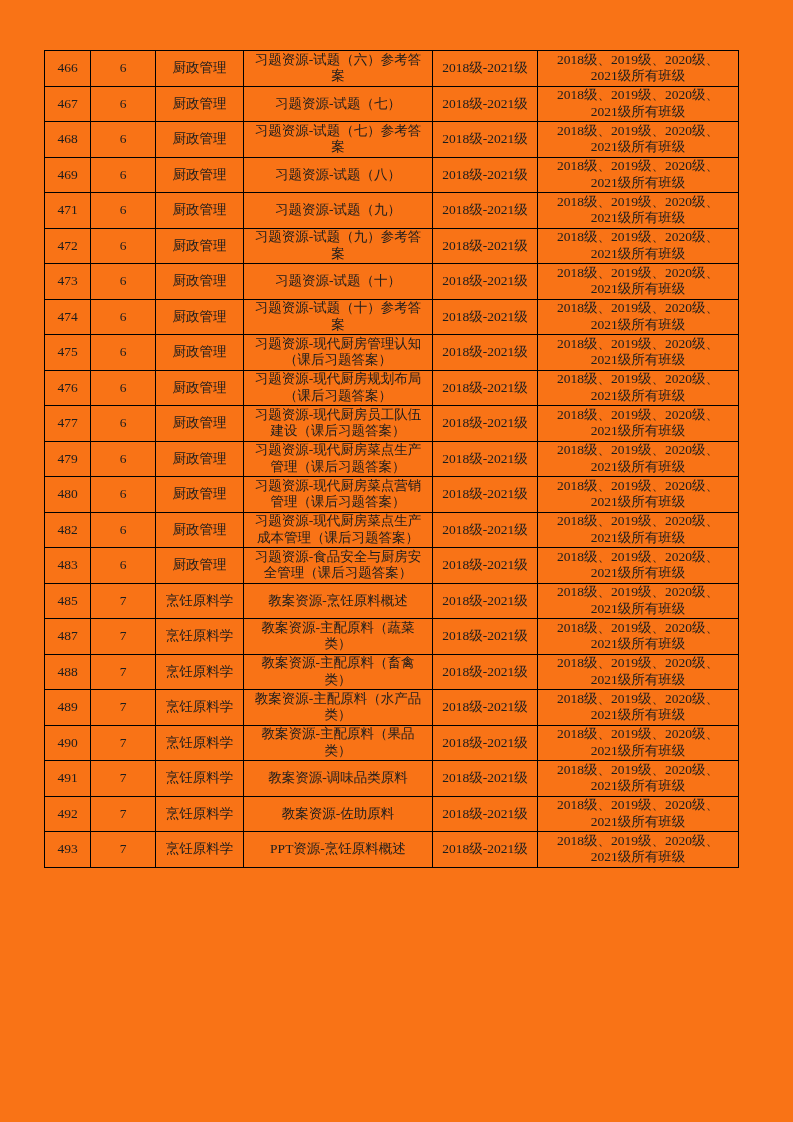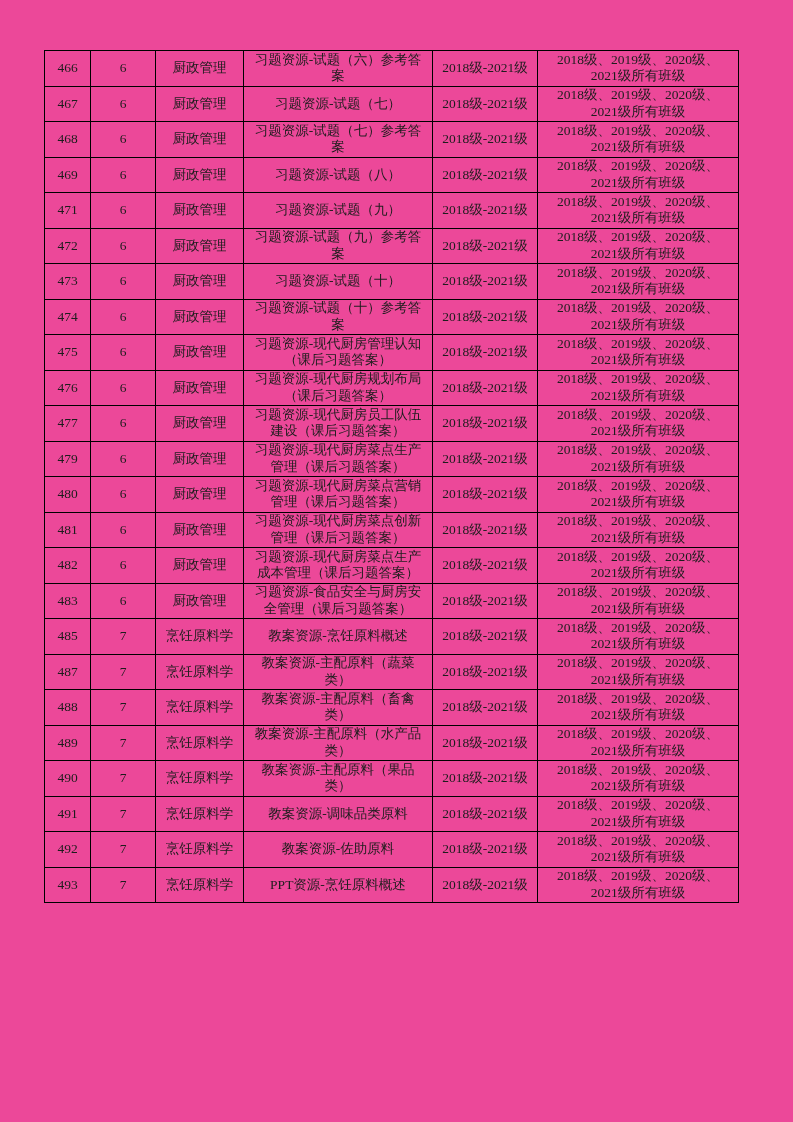--- a/index.html
+++ b/index.html
@@ -4,21 +4,21 @@
 <style>
   html, body {
     margin: 0;
     padding: 0;
     background: #ffffff;
   }
   .page {
     position: relative;
     width: 793px;
     height: 1122px;
-    background: #ec4899;
+    background: #f97316;
     font-family: "Liberation Serif", "DejaVu Serif", serif;
     overflow: hidden;
   }
   table.res-table {
     position: absolute;
     left: 44px;
     top: 50px;
     width: 694px;
     border-collapse: collapse;
     table-layout: fixed;
@@ -171,30 +171,20 @@
     <td>480</td>
     <td>6</td>
     <td>厨政管理</td>
     <td>习题资源-现代厨房菜点营销
 管理（课后习题答案）</td>
     <td>2018级-2021级</td>
     <td>2018级、2019级、2020级、
 2021级所有班级</td>
   </tr>
         <tr>
-    <td>481</td>
-    <td>6</td>
-    <td>厨政管理</td>
-    <td>习题资源-现代厨房菜点创新
-管理（课后习题答案）</td>
-    <td>2018级-2021级</td>
-    <td>2018级、2019级、2020级、
-2021级所有班级</td>
-  </tr>
-        <tr>
     <td>482</td>
     <td>6</td>
     <td>厨政管理</td>
     <td>习题资源-现代厨房菜点生产
 成本管理（课后习题答案）</td>
     <td>2018级-2021级</td>
     <td>2018级、2019级、2020级、
 2021级所有班级</td>
   </tr>
         <tr>

